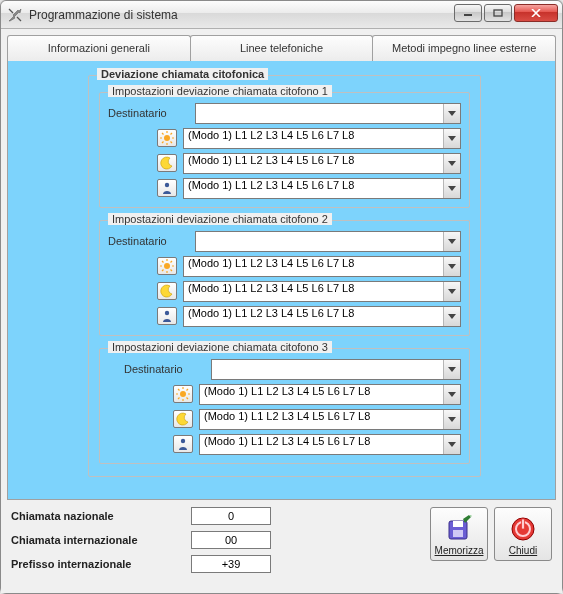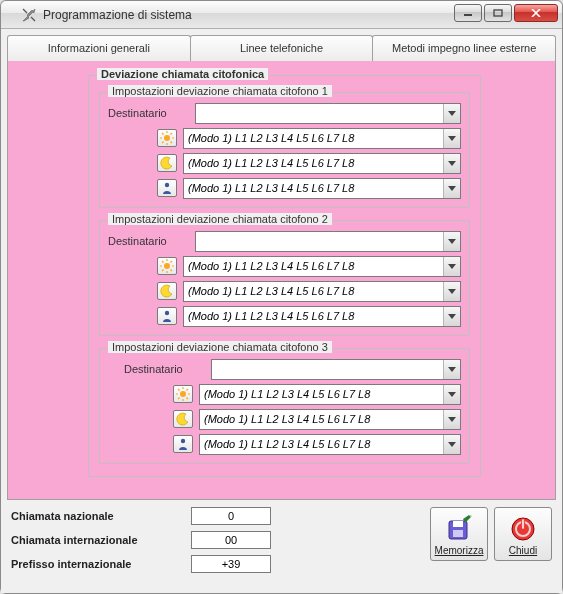--- a/index.html
+++ b/index.html
@@ -22,21 +22,21 @@
   flex-direction: column;
 }
 .titlebar {
   height: 28px;
   background: linear-gradient(to bottom, #fdfdfd 0%, #ebebeb 45%, #d9d9d9 46%, #e9e9e9 100%);
   border-bottom: 1px solid #b0b0b0;
   border-top-left-radius: 6px;
   border-top-right-radius: 6px;
   display: flex;
   align-items: center;
-  padding: 0 20px;
+  padding: 0 6px;
   position: relative;
 }
 .titlebar .app-icon {
   width: 16px; height: 16px; margin-right: 6px;
   display: inline-flex; align-items: center; justify-content: center;
 }
 .titlebar .title {
   color: #333;
   font-size: 12px;
 }
@@ -97,21 +97,21 @@
 .tab:last-child { margin-right: 0; }
 .tab.active {
   background: #f0f0f0;
   font-weight: normal;
   border-bottom: 1px solid #f0f0f0;
   position: relative;
   top: 1px;
 }
 .tab-panel {
   border: 1px solid #a0a0a0;
-  background: #f9a8d4;
+  background: #7dd3fc;
   flex: 1;
   padding: 10px 74px 10px 80px;
   min-height: 440px;
   position: relative;
   top: -1px;
 }
 .groupbox {
   border: 1px solid #c0c0c0;
   border-radius: 2px;
   padding: 8px 10px 10px 10px;
@@ -168,23 +168,22 @@
   background: linear-gradient(to bottom, #fff, #e8e8e8);
   border-radius: 2px;
   display: flex; align-items: center; justify-content: center;
 }
 .combo {
   flex: 1;
   height: 21px;
   border: 1px solid #7a7a7a;
   background: #fff;
   display: flex;
-  align-items: center;
-  position: relative;
-  font-style: italic;
+  align-items: flex-start;
+  position: relative;
 }
 .combo .text {
   flex: 1;
   padding: 0 4px;
   color: #000;
   white-space: nowrap;
   overflow: hidden;
 }
 .combo .arrow {
   width: 17px;

